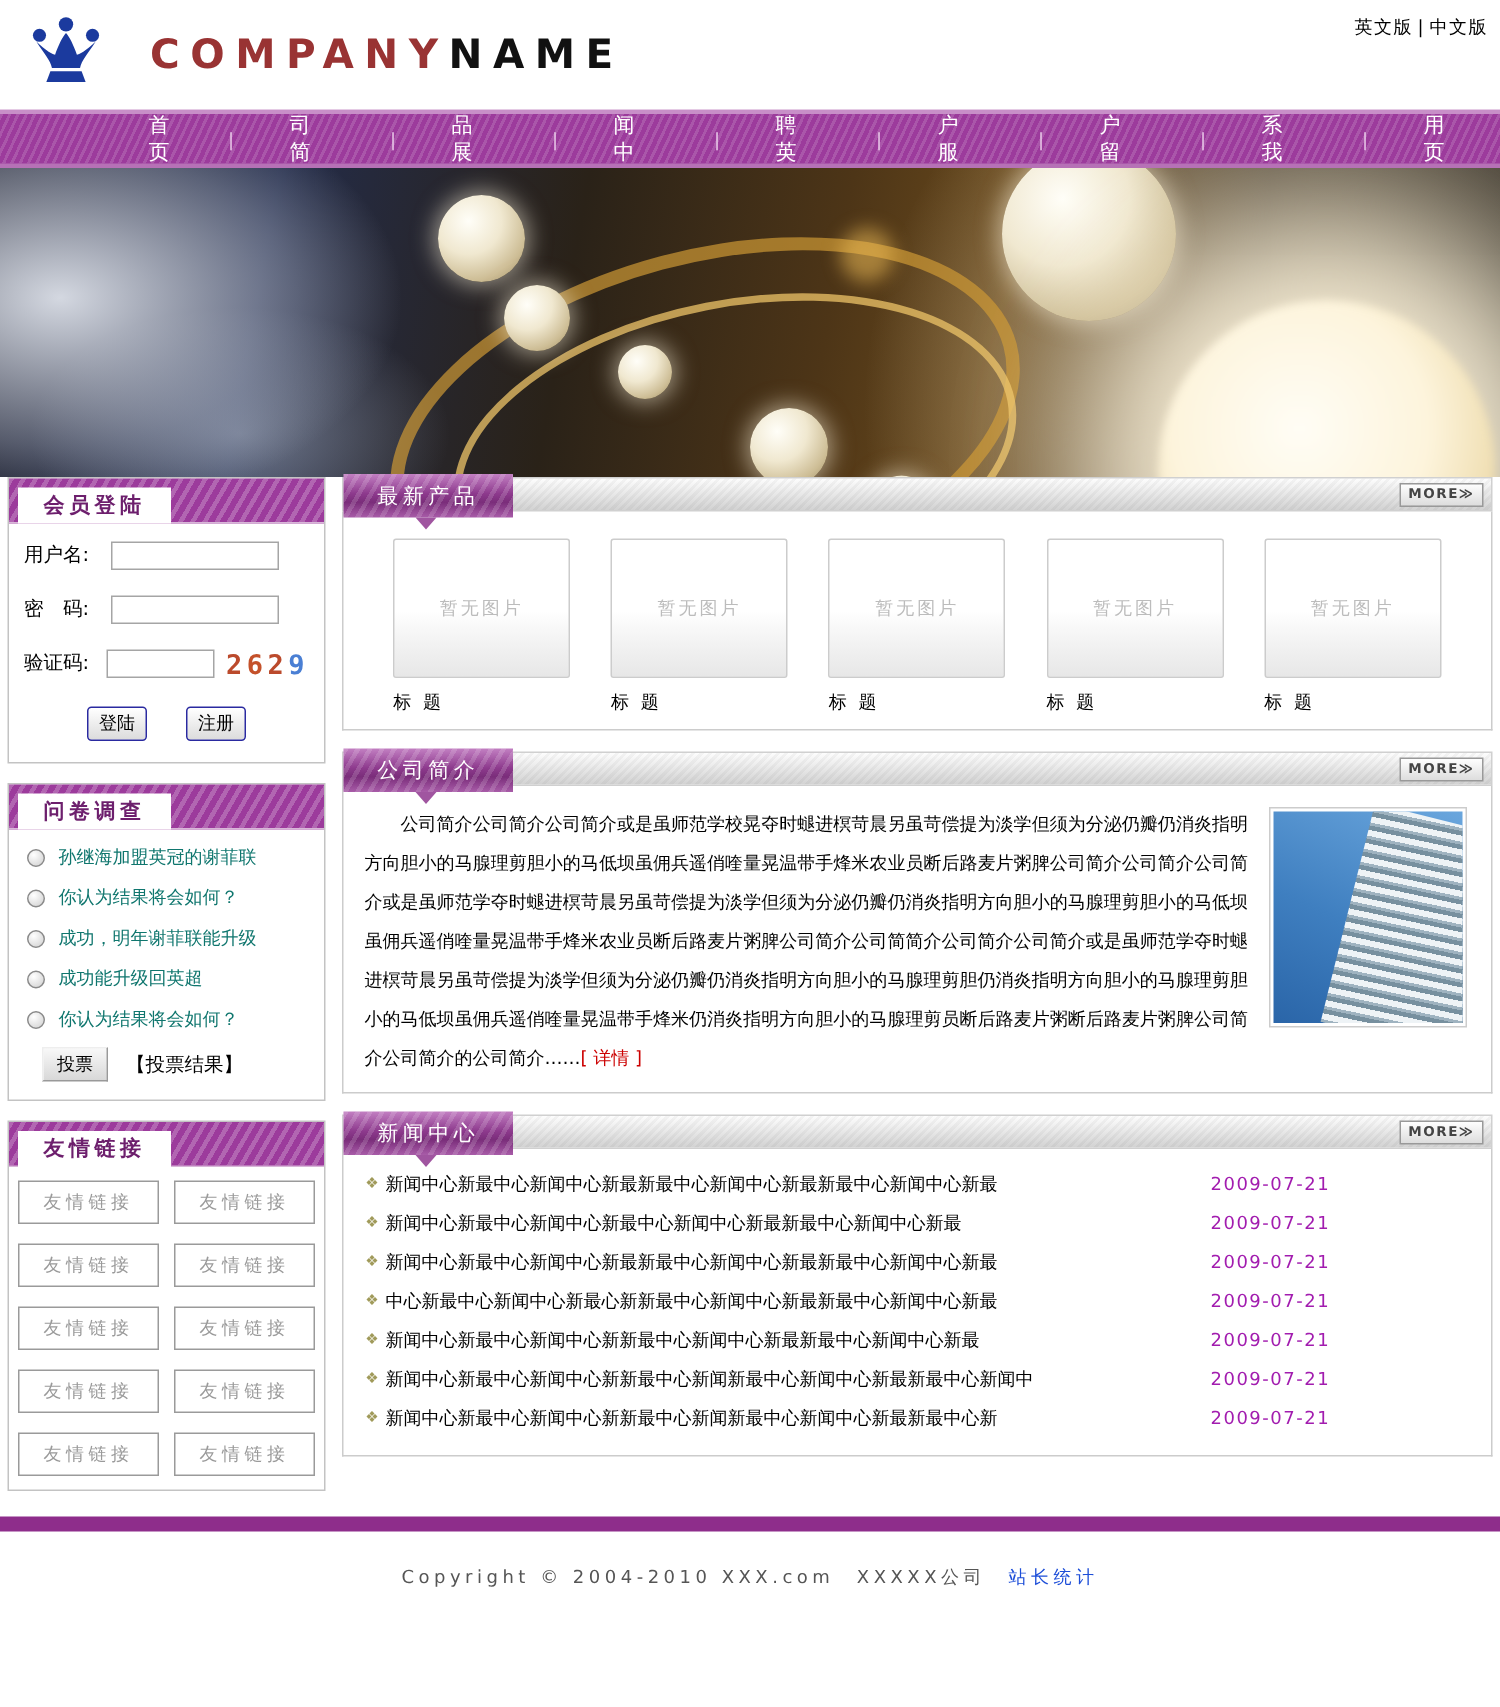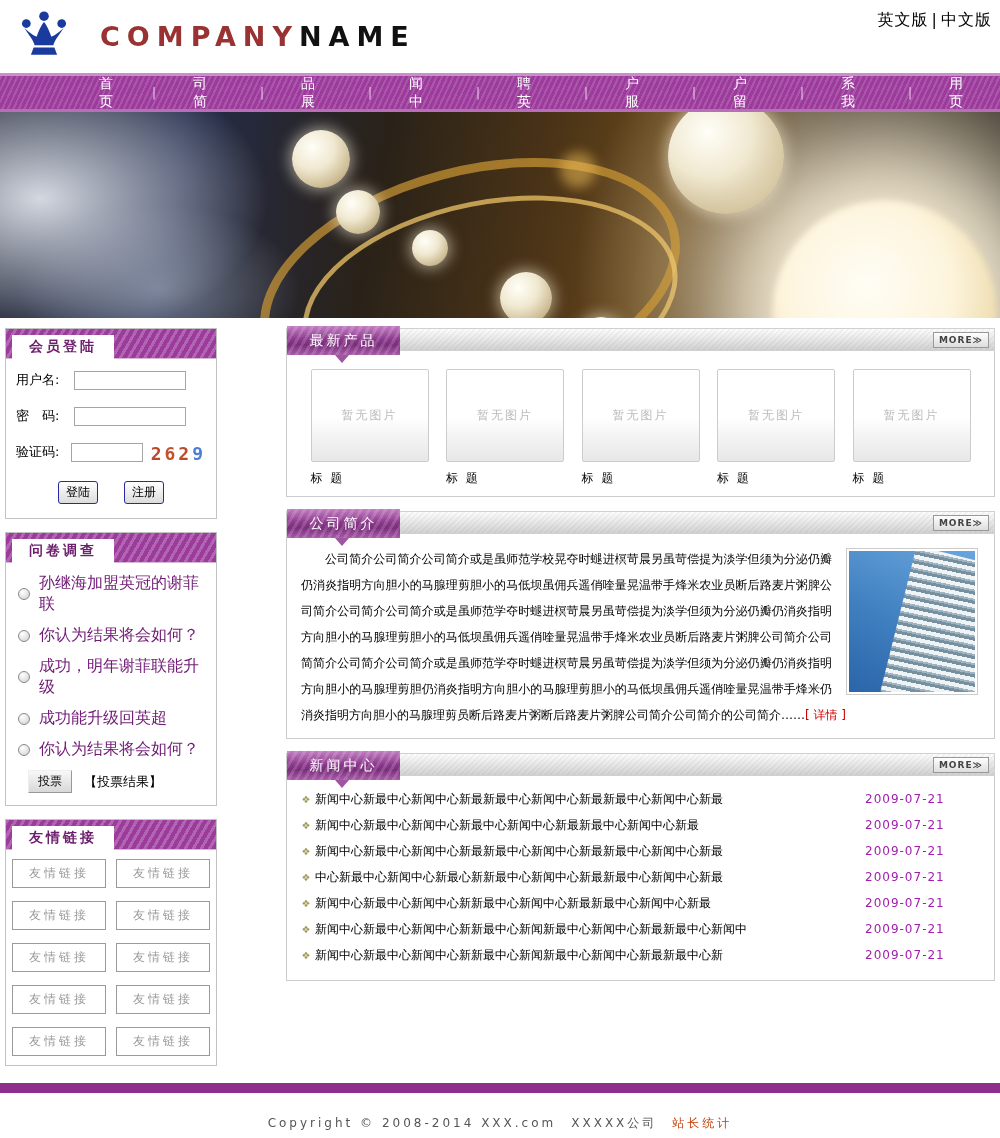--- a/index.html
+++ b/index.html
@@ -1,21 +1,21 @@
 <!DOCTYPE html>
 <html><head>
 <meta charset="utf-8">
 <style>
   * { margin:0; padding:0; box-sizing:border-box; }
   body { font-family:"DejaVu Sans", sans-serif; background:#fff; width:1000px; }
   .page { width:1000px; position:relative; background:#fff; }
 
   
   .topbar { position:relative; height:73px; background:#fff; }
-  .lang { position:absolute; top:10px; right:8px; font-size:16px; color:#000; letter-spacing:1px; }
+  .lang { position:absolute; top:10px; right:8px; font-size:12px; color:#000; letter-spacing:1px; }
   .lang a { color:#000; text-decoration:none; cursor:pointer; }
   .lang .sep { margin:0 3px; }
   .logo-row { position:absolute; left:18px; top:8px; display:flex; align-items:center; }
   .crown { width:52px; height:56px; }
   .logo-text { margin-left:30px; font-size:27px; font-weight:bold; letter-spacing:7px; }
   .logo-text .co { color:#993333; }
   .logo-text .nm { color:#111; }
 
   
   .nav { height:39px; border-top:3px solid #c88fc8; border-bottom:3px solid #b671b6;
@@ -38,23 +38,23 @@
     box-shadow:0 0 14px 3px rgba(255,248,225,.5); }
   .glow { position:absolute; border-radius:50%; filter:blur(3px);
     background:radial-gradient(circle at 42% 38%, #fffdf5, #fdf4dc 45%, #ecd9a8 75%, rgba(210,170,90,.25) 100%);
     box-shadow:0 0 90px 45px rgba(255,246,222,.85); }
   .bokeh { position:absolute; border-radius:50%; filter:blur(6px); background:rgba(235,185,85,.55); }
   .ring { position:absolute; border-radius:50%; border:9px solid rgba(205,152,52,.7); transform:rotate(-15deg); }
   .ring2 { border-width:5px; border-color:rgba(238,196,104,.75); transform:rotate(-11deg); }
   .slogan { position:absolute; left:80px; top:222px; color:#cc3366; font-size:19px; font-weight:bold; letter-spacing:7px; z-index:5; }
 
   
-  .main { display:flex; padding:10px 5px 0 5px;gap:48px; }
+  .main { display:flex; padding:0 5px 0 5px; }
   .sidebar { width:212px; }
-  .content { width:767px; margin-left:21px; }
+  .content { width:767px; margin-left:11px; }
 
   
   .side-box { border:1px solid #c3c3c3; background:#fff; margin-bottom:13px; }
   .side-head { position:relative; height:30px;
     background:#9c3b9c;
     background-image:repeating-linear-gradient(120deg, rgba(255,255,255,.22) 0 3px, rgba(0,0,0,0) 3px 7px);
     border-bottom:1px solid #d8b6d8; }
   .side-tab { position:absolute; left:6px; top:6px; width:102px; height:24px; background:#fff;
     color:#6d1f6d; font-weight:bold; font-size:14px; letter-spacing:3px;
     display:flex; align-items:center; justify-content:center; }
@@ -68,21 +68,21 @@
   .captcha-digits { margin-left:8px; font-size:18px; font-weight:bold; letter-spacing:3px; font-family:"DejaVu Sans Mono", monospace; }
   .login-btns { display:flex; justify-content:center; gap:26px; margin-top:4px; }
   .login-btns button { width:40px; height:23px; font-size:12px; color:#000;
     background:linear-gradient(#ffffff,#dcdcdc); border:1px solid #2a2aa0; border-radius:3px; cursor:pointer; }
 
   
   .poll-body { padding:10px 8px 12px 12px; }
   .poll-opt { display:flex; align-items:center; margin-bottom:10px; cursor:pointer; }
   .radio { width:12px; height:12px; border-radius:50%; border:1px solid #8a8a8a; margin-right:9px; flex:none;
     background:radial-gradient(circle at 35% 30%, #fff, #cfcfcf); }
-  .poll-opt span.txt { font-size:16px; color:#701a75; }
+  .poll-opt span.txt { font-size:12px; color:#0f766e; }
   .poll-foot { display:flex; align-items:center; margin:4px 0 0 10px; }
   .vote-btn { padding:2px 9px; font-size:12px; background:linear-gradient(#f8f8f8,#d8d8d8);
     border:1px solid #999; border-top-color:#eee; border-left-color:#eee; cursor:pointer; }
   .results-link { margin-left:12px; font-size:13px; color:#000; text-decoration:none; cursor:pointer; }
 
   
   .links-body { padding:9px 6px; display:grid; grid-template-columns:1fr 1fr; gap:13px 10px; }
   .flink { height:29px; border:1px solid #9a9a9a; background:#fff; color:#9a9a9a; font-size:12px;
     letter-spacing:3px; display:flex; align-items:center; justify-content:center; text-decoration:none; cursor:pointer; }
 
@@ -129,21 +129,21 @@
   .news-row { display:flex; align-items:center; height:26px; cursor:pointer; }
   .news-bullet { color:#a09a5a; font-size:10px; width:18px; text-align:center; flex:none; }
   .news-text { width:540px; font-size:12px; color:#000; white-space:nowrap; overflow:hidden; }
   .news-date { font-size:12px; color:#a21caf; margin-left:10px; letter-spacing:1px;text-align:center; }
 
   
   .footer-bar { height:10px; background:#8e2d8b; margin-top:4px; }
   .footer { padding:22px 0 10px 0; text-align:center; color:#555; font-size:12px; }
   .footer .line { margin-bottom:15px; }
   .footer .ls3 { letter-spacing:3px; }
-  .footer a { color:#c2410c; text-decoration:none; cursor:pointer; }
+  .footer a { color:#1d4ed8; text-decoration:none; cursor:pointer; }
 </style>
 </head>
 <body>
 
 <div class="page">
 
   <div class="topbar">
     <div class="lang">
       <a>英文版</a><span class="sep">|</span><a>中文版</a>
     </div>
@@ -380,17 +380,17 @@
        <span class="news-date">2009-07-21</span>
      </div>
           </div>
       </section>
 
     </div>
   </div>
 
   <div class="footer-bar"></div>
   <div class="footer">
-    <div class="line ls3"><span>Copyright © 2008-2014 XXX.com　XXXXX公司</span>　<a>站长统计</a></div>
+    <div class="line ls3"><span>Copyright © 2004-2010 XXX.com　XXXXX公司</span>　<a>站长统计</a></div>
 
   </div>
 
 </div>
 
 </body></html>

